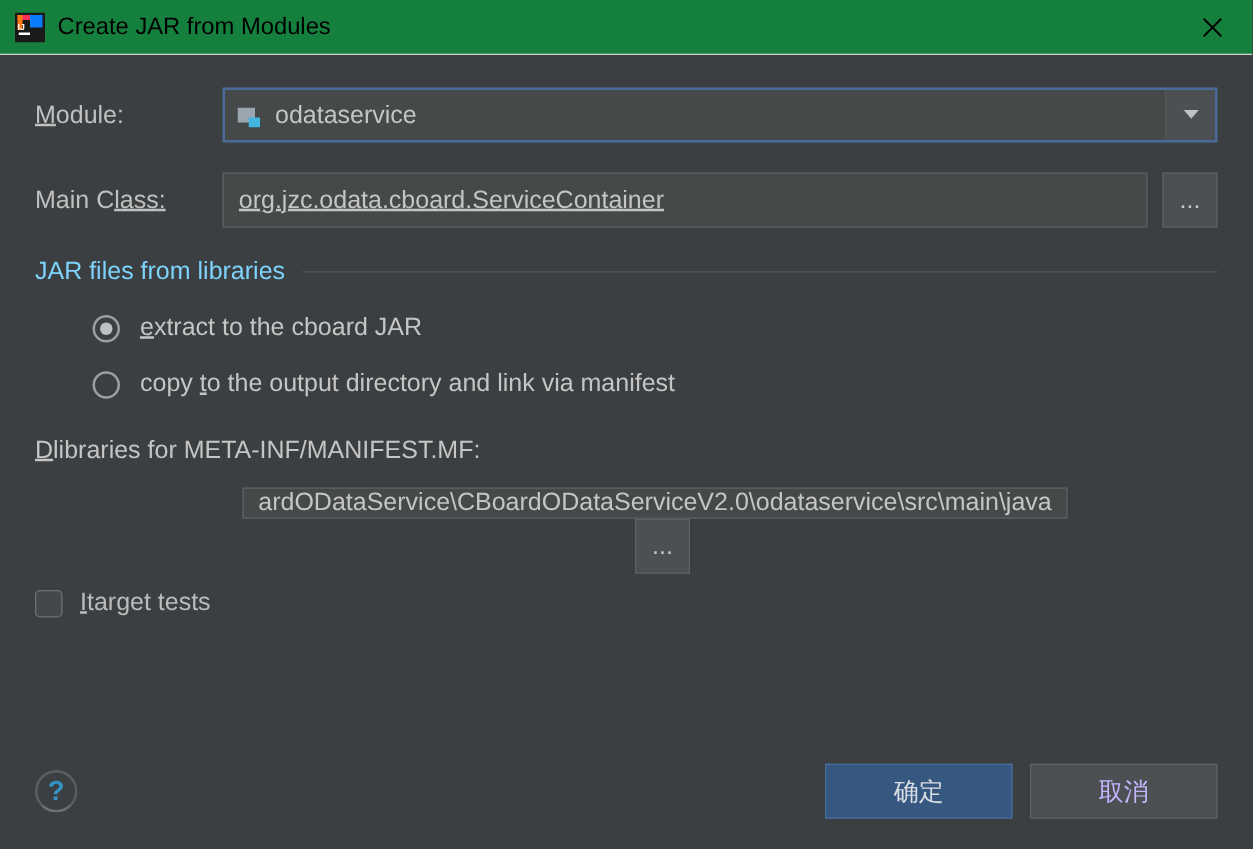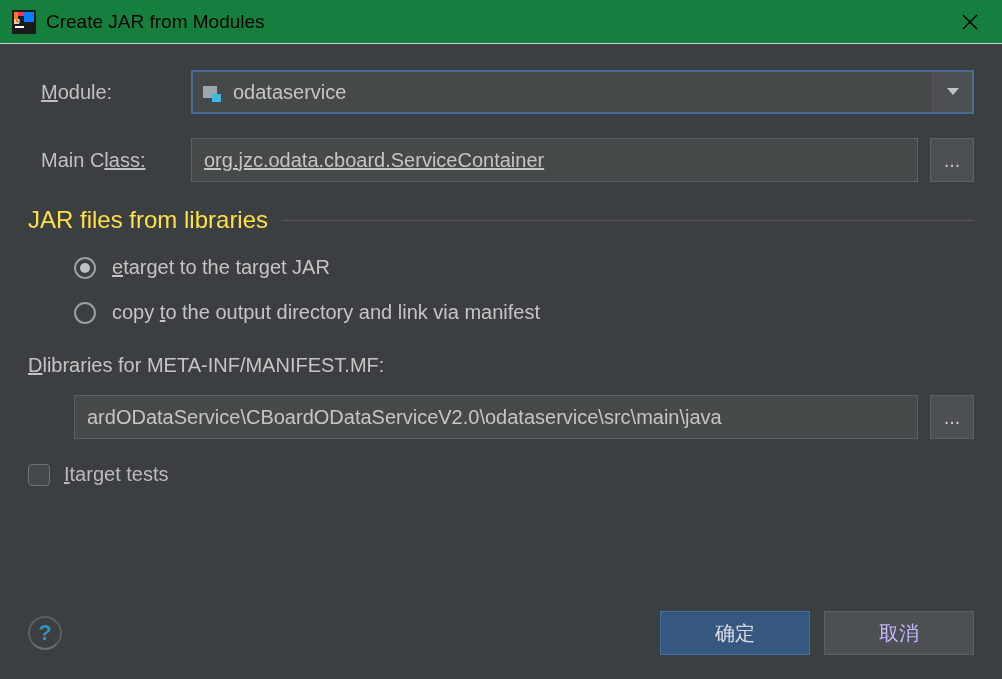--- a/index.html
+++ b/index.html
@@ -25,21 +25,21 @@
   .titlebar .close {
     width: 40px; height: 40px;
     display: flex; align-items: center; justify-content: center;
     cursor: pointer;
   }
   .titlebar .close svg { stroke: #000; }
 
   
   .content { padding: 26px 28px 20px 28px; }
   .row { display: flex; align-items: center; margin-bottom: 24px; }
-  .row .label { width: 150px; font-size: 20px; color: #c0c0c0; margin-left: 13px; }
+  .row .label { width: 150px; font-size: 20px; color: #c0c0c0; }
   .row .label .ul { text-decoration: underline; }
   .field-wrap { flex: 1; display: flex; align-items: flex-end; }
 
   .module-select {
     flex: 1;
     height: 44px;
     background: #45494a;
     border: 2px solid #4a6a9a;
     display: flex;
     align-items: center;
@@ -75,34 +75,34 @@
     border: 1px solid #5e6163;
     color: #c5c5c5;
     font-size: 20px;
     display: flex; align-items: center; justify-content: center;
     cursor: pointer;
   }
 
   
   .section { margin: 6px 0 30px 0; }
   .section-header { display: flex; align-items: center; margin-bottom: 22px; }
-  .section-header .stext { font-size: 24px; color: #fde047; margin-right: 14px; }
+  .section-header .stext { font-size: 20px; color: #7dd3fc; margin-right: 14px; }
   .section-header .hline { flex: 1; height: 1px; background: #555; }
 
   .radio-row { display: flex; align-items: center; margin-left: 46px; margin-bottom: 22px; font-size: 20px; color: #c5c5c5; cursor: pointer; }
   .radio-row .radio {
     width: 22px; height: 22px; border-radius: 50%; border: 2px solid #9a9fa3; margin-right: 16px;
     display: flex; align-items: center; justify-content: center;
   }
   .radio-row.selected .radio .dot { width: 10px; height: 10px; border-radius: 50%; background: #bdc1c4; }
   .radio-row .ul { text-decoration: underline; }
 
   .dir-label { font-size: 20px; color: #c5c5c5; margin-bottom: 18px; }
   .dir-label .ul { text-decoration: underline; }
-  .dir-row { display: flex; align-items: center; margin-left: 46px; margin-bottom: 24px; }
+  .dir-row { display: flex; align-items: center; margin-left: 46px; margin-bottom: 12px; flex-direction: column; }
   .dir-input {
     flex: 1; height: 44px; background: #45494a; border: 1px solid #5e6163;
     color: #c5c5c5; font-size: 20px; padding: 0 12px; outline: none;
     text-align: left; overflow: hidden;
     display:flex; align-items:center;
   }
 
   .check-row { display:flex; align-items:center; font-size:20px; margin-top: 6px; cursor:pointer; }
   .check-row .cbox { width:22px; height:22px; border:1px solid #6e7275; border-radius:4px; margin-right:14px; background:#43494a; }
   .check-row .ul { text-decoration: underline; }
@@ -185,21 +185,21 @@
   <div class="section">
     <div class="section-header">
       <span class="stext">JAR files from libraries</span>
       <div class="hline"></div>
     </div>
 
     <div class="radio-row selected">
       <div class="radio">
           <div class="dot"></div>
         </div>
-      <span><span class="ul">e</span><span>target to the target JAR</span></span>
+      <span><span class="ul">e</span><span>xtract to the cboard JAR</span></span>
     </div>
 
     <div class="radio-row">
       <div class="radio"></div>
       <span><span>copy </span><span class="ul">t</span><span>o the output directory and link via manifest</span></span>
     </div>
   </div>
 
   <div class="dir-label"><span class="ul">D</span><span>libraries for META-INF/MANIFEST.MF:</span></div>
   <div class="dir-row">

